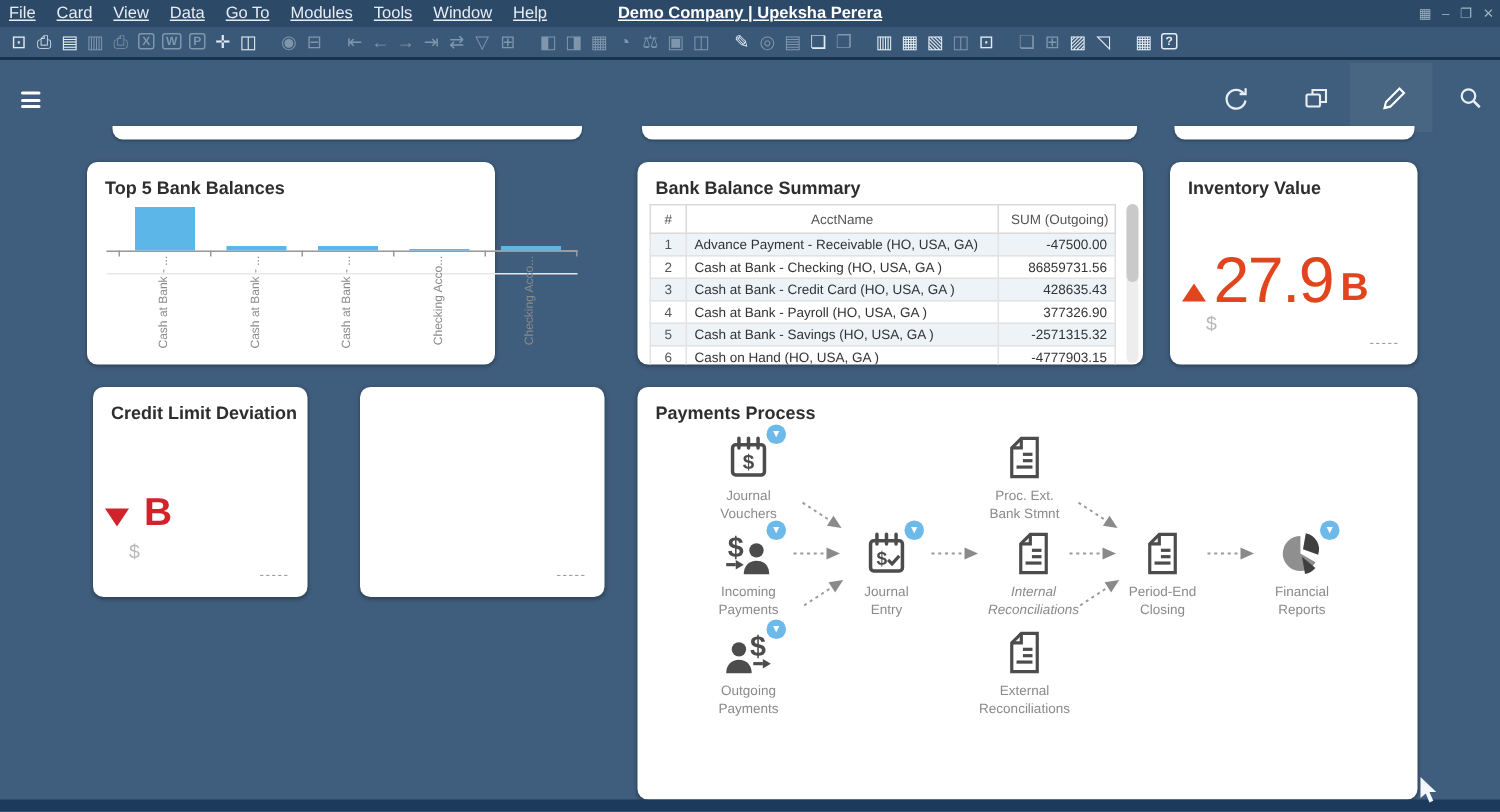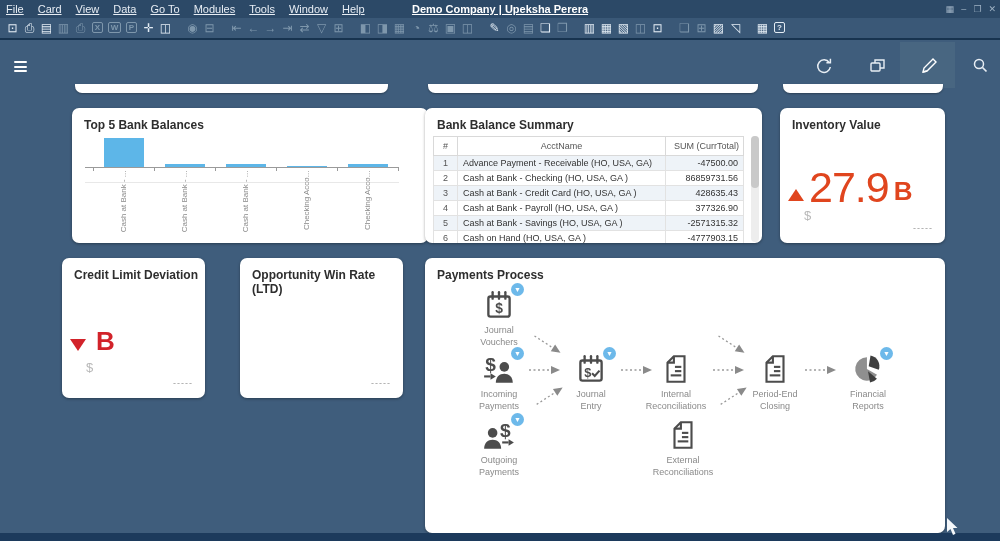--- a/index.html
+++ b/index.html
@@ -176,21 +176,21 @@
   <svg width="22" height="22" viewBox="0 0 22 22">
       <circle cx="10" cy="9" r="4.5" fill="none" stroke="#e8eef4" stroke-width="1.5"></circle>
       <line x1="13.5" y1="12.5" x2="17.5" y2="16.5" stroke="#e8eef4" stroke-width="1.7"></line>
     </svg>
 </div>
 
 <div class="strip" style="left:75px; width:313px;"></div>
 <div class="strip" style="left:428px; width:330px;"></div>
 <div class="strip" style="left:783px; width:160px;"></div>
 
-<div class="card" id="card-top5" style="left:72px; top:108px; width:356px; height:135px;">
+<div class="card" id="card-top5" style="left:58px; top:108px; width:272px; height:135px;">
   <div class="card-title">Top 5 Bank Balances</div>
   <div id="chart-area" style="position:absolute; left:0; top:0; width:336px; height:135px;">
       <div class="gridline" style="left: 13px; top: 59px; width: 314px;"></div>
       <div class="gridline" style="left: 13px; top: 74px; width: 314px;"></div>
       <div class="axisline" style="left: 13px; top: 59px; width: 314px;"></div>
       <div class="tick" style="left: 21px; top: 59px;"></div>
       <div class="tick" style="left: 82px; top: 59px;"></div>
       <div class="tick" style="left: 143px; top: 59px;"></div>
       <div class="tick" style="left: 204px; top: 59px;"></div>
       <div class="tick" style="left: 265px; top: 59px;"></div>
@@ -208,21 +208,21 @@
     </div>
 </div>
 
 <div class="card" style="left:425px; top:108px; width:337px; height:135px; overflow:hidden;">
   <div class="card-title">Bank Balance Summary</div>
   <table class="bbtable">
     <thead>
         <tr>
       <th class="td-num">#</th>
       <th class="td-name">AcctName</th>
-      <th class="td-val">SUM (CurrTotal)</th>
+      <th class="td-val">SUM (Outgoing)</th>
     </tr>
       </thead>
     <tbody id="bbtbody">
         <tr class="alt">
           <td class="td-num">1</td>
           <td class="td-name">Advance Payment - Receivable (HO, USA, GA)</td>
           <td class="td-val">-47500.00</td>
         </tr>
         <tr>
           <td class="td-num">2</td>
@@ -271,40 +271,50 @@
   <div class="card-title">Credit Limit Deviation</div>
   <div class="kpi-row" style="left:8px; top:60px; color:#d2232a;">
     <span class="tri-down"></span>
     <span class="kpi-unit">B</span>
   </div>
   <div class="kpi-cur" style="left:24px; top:102px;">$</div>
   <div class="kpi-dash" style="right:12px; bottom:10px;">-----</div>
 </div>
 
 <div class="card" style="left:240px; top:258px; width:163px; height:140px;">
-  <div class="card-title">Opportunity Win Rate (LTD)</div>
   <div class="kpi-dash" style="right:12px; bottom:10px;">-----</div>
 </div>
 
 <div class="card" style="left:425px; top:258px; width:520px; height:275px;">
   <div class="card-title">Payments Process</div>
 
   <div class="pnode" style="left:39px; top:30px;">
     <div class="picon"><svg width="34" height="34" viewBox="0 0 32 32">
           <rect x="6" y="8" width="20" height="19" rx="2" fill="none" stroke="#4c4c4c" stroke-width="2.2"></rect>
           <line x1="10" y1="4" x2="10" y2="10" stroke="#4c4c4c" stroke-width="2.2" stroke-linecap="round"></line>
           <line x1="16" y1="4" x2="16" y2="10" stroke="#4c4c4c" stroke-width="2.2" stroke-linecap="round"></line>
           <line x1="22" y1="4" x2="22" y2="10" stroke="#4c4c4c" stroke-width="2.2" stroke-linecap="round"></line>
           <text x="16" y="23.5" font-size="13" font-weight="bold" text-anchor="middle" fill="#4c4c4c">$</text>
         </svg>
       <span class="pbadge">▼</span></div>
     <div class="plabel">Journal
 Vouchers</div>
   </div>
 
+  <div class="pnode" style="left:223px; top:30px;">
+    <div class="picon"><svg width="34" height="34" viewBox="0 0 32 32">
+          <path d="M24 4 h-10 l-6 6 v18 h16 z" fill="none" stroke="#4c4c4c" stroke-width="2"></path>
+          <path d="M14 4 v6 h-6" fill="none" stroke="#4c4c4c" stroke-width="2"></path>
+          <line x1="15" y1="14" x2="21" y2="14" stroke="#4c4c4c" stroke-width="2"></line>
+          <line x1="15" y1="18" x2="21" y2="18" stroke="#4c4c4c" stroke-width="2"></line>
+          <line x1="11" y1="22" x2="21" y2="22" stroke="#4c4c4c" stroke-width="2"></line>
+        </svg></div>
+    <div class="plabel">Proc. Ext.
+Bank Stmnt</div>
+  </div>
 
   <div class="pnode" style="left:39px; top:94px;">
     <div class="picon"><svg width="34" height="34" viewBox="0 0 32 32">
           <text x="3" y="18" font-size="18" font-weight="bold" fill="#4c4c4c">$</text>
           <circle cx="21" cy="14" r="4.5" fill="#4c4c4c"></circle>
           <path d="M13 29 c0-5.5 3.5-8.5 8-8.5 s8 3 8 8.5 z" fill="#4c4c4c"></path>
           <line x1="2" y1="23" x2="8" y2="23" stroke="#4c4c4c" stroke-width="2"></line>
           <path d="M8 20 l5 3 -5 3 z" fill="#4c4c4c"></path>
         </svg>
       <span class="pbadge">▼</span></div>
@@ -319,21 +329,21 @@
           <line x1="16" y1="4" x2="16" y2="10" stroke="#4c4c4c" stroke-width="2.2" stroke-linecap="round"></line>
           <line x1="22" y1="4" x2="22" y2="10" stroke="#4c4c4c" stroke-width="2.2" stroke-linecap="round"></line>
           <text x="13" y="23.5" font-size="12" font-weight="bold" text-anchor="middle" fill="#4c4c4c">$</text>
           <path d="M17 20 l2.5 2.5 4.5-5" fill="none" stroke="#4c4c4c" stroke-width="2"></path>
         </svg>
       <span class="pbadge">▼</span></div>
     <div class="plabel">Journal
 Entry</div>
   </div>
 
-  <div class="pnode" style="left:216px; top:94px;">
+  <div class="pnode" style="left:229px; top:94px;font-style:italic;">
     <div class="picon"><svg width="34" height="34" viewBox="0 0 32 32">
           <path d="M24 4 h-10 l-6 6 v18 h16 z" fill="none" stroke="#4c4c4c" stroke-width="2"></path>
           <path d="M14 4 v6 h-6" fill="none" stroke="#4c4c4c" stroke-width="2"></path>
           <line x1="15" y1="14" x2="21" y2="14" stroke="#4c4c4c" stroke-width="2"></line>
           <line x1="15" y1="18" x2="21" y2="18" stroke="#4c4c4c" stroke-width="2"></line>
           <line x1="11" y1="22" x2="21" y2="22" stroke="#4c4c4c" stroke-width="2"></line>
         </svg></div>
     <div class="plabel">Internal
 Reconciliations</div>
   </div>

